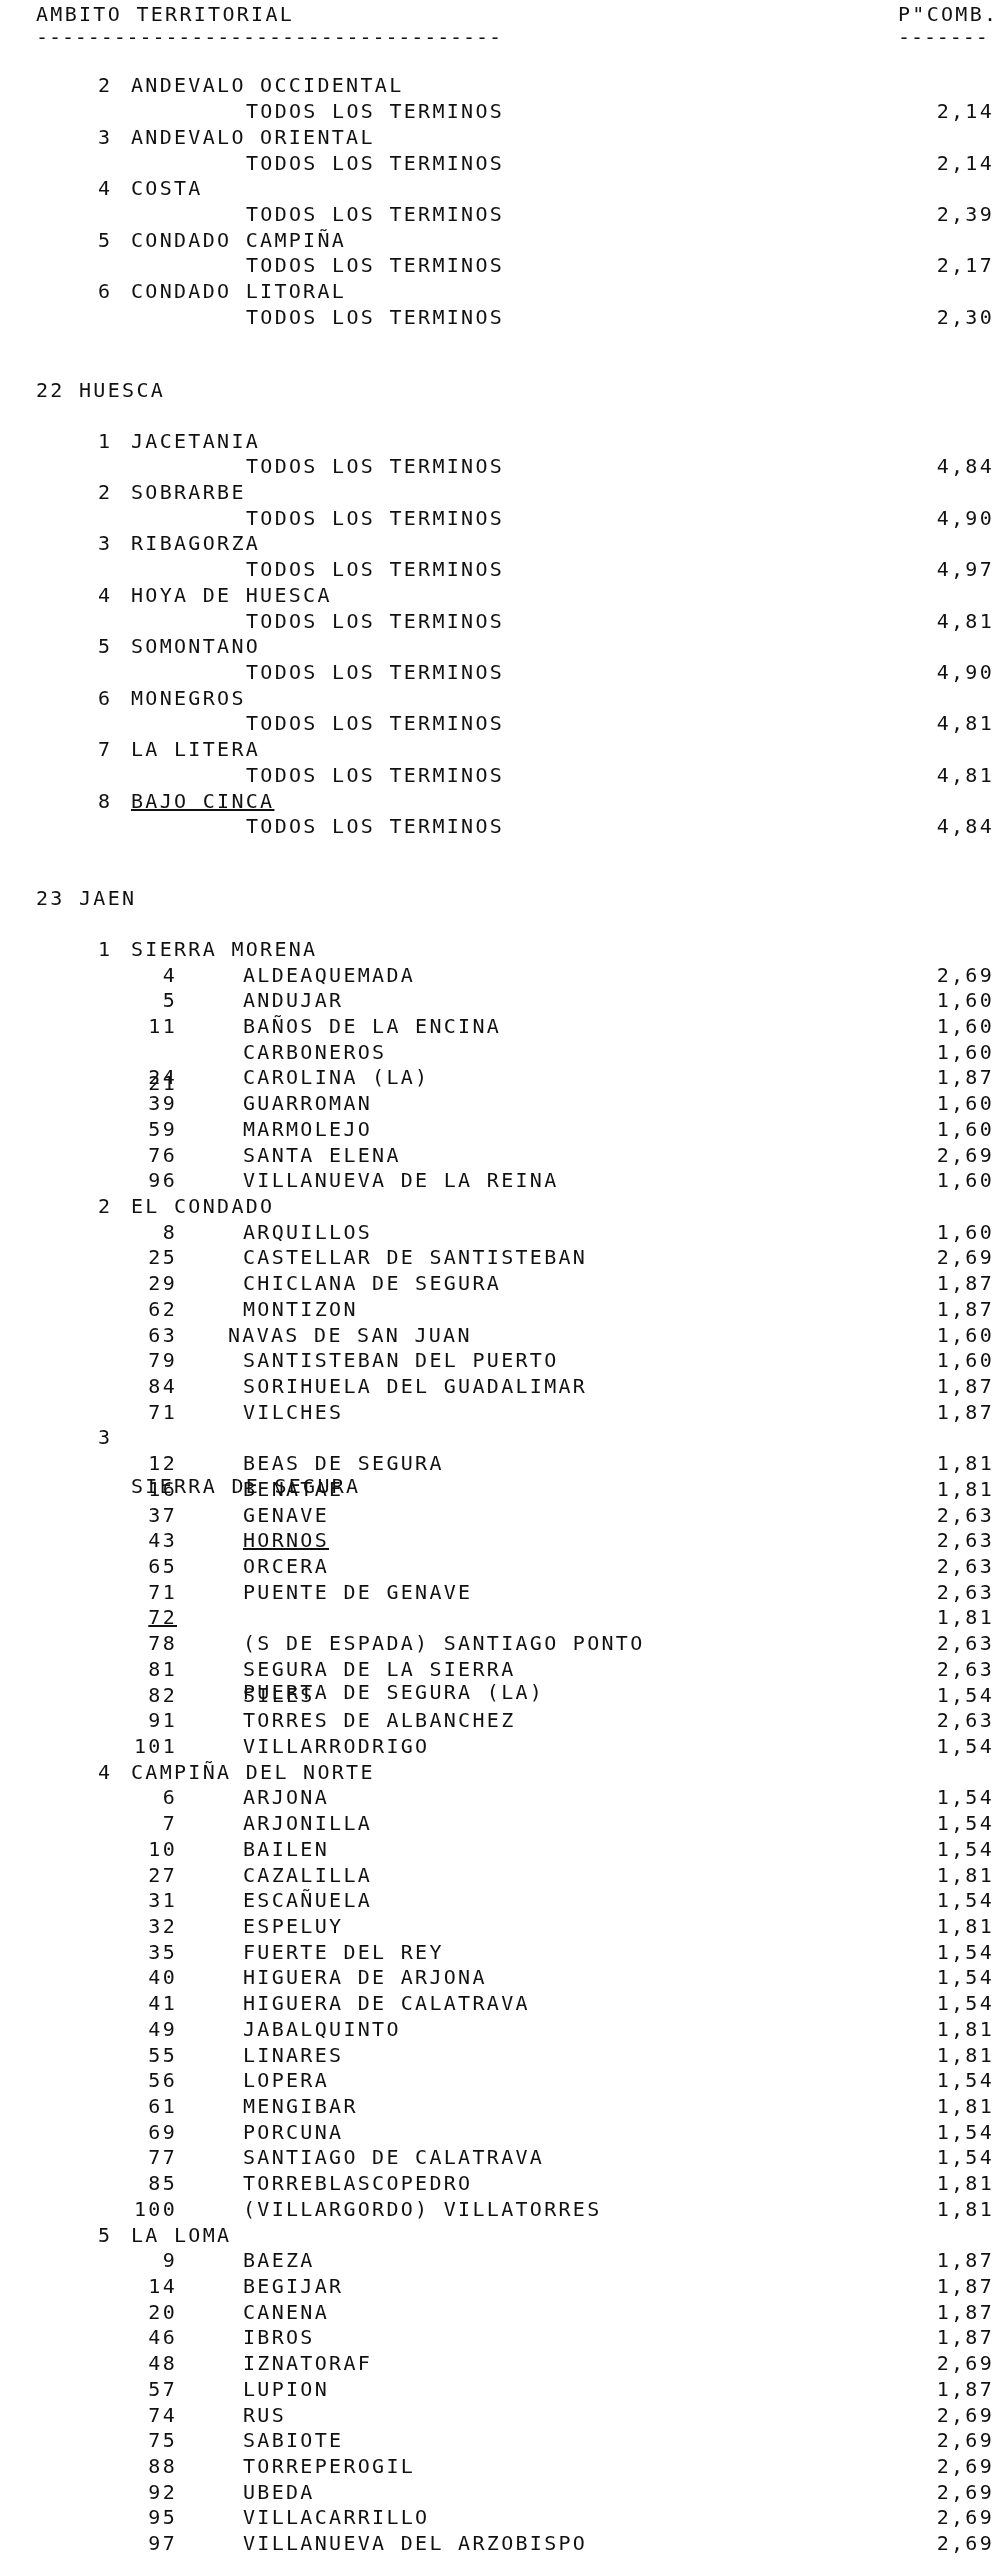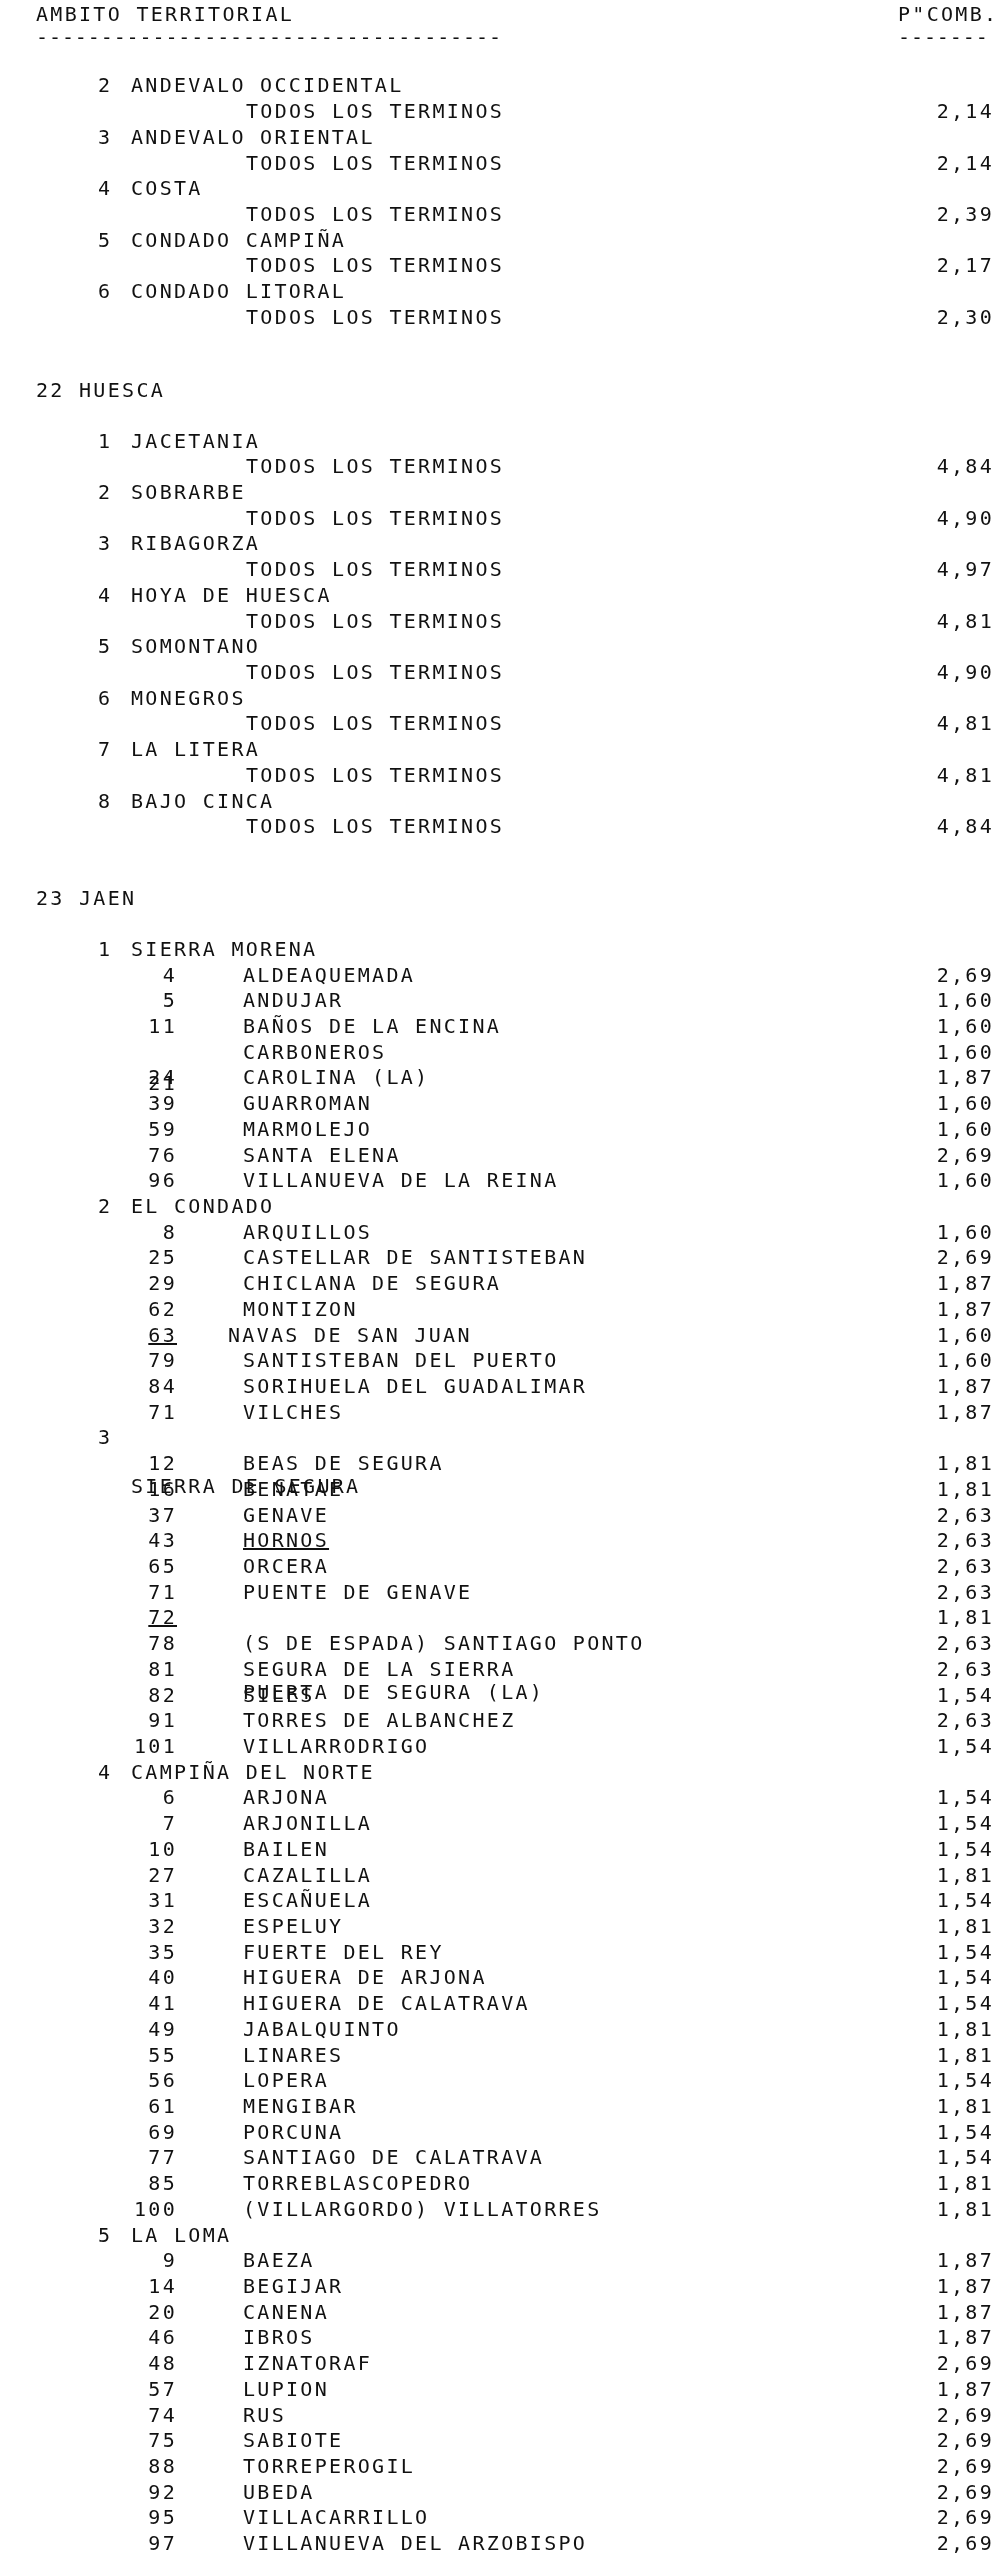--- a/index.html
+++ b/index.html
@@ -68,21 +68,21 @@
       <div class="abs val" style="left: 872px; top: 660px;">4,90</div>
       <div class="abs " style="left: 98px; top: 686px;">6</div>
       <div class="abs " style="left: 131px; top: 686px;">MONEGROS</div>
       <div class="abs " style="left: 246px; top: 711px;">TODOS LOS TERMINOS</div>
       <div class="abs val" style="left: 872px; top: 711px;">4,81</div>
       <div class="abs " style="left: 98px; top: 737px;">7</div>
       <div class="abs " style="left: 131px; top: 737px;">LA LITERA</div>
       <div class="abs " style="left: 246px; top: 763px;">TODOS LOS TERMINOS</div>
       <div class="abs val" style="left: 872px; top: 763px;">4,81</div>
       <div class="abs " style="left: 98px; top: 789px;">8</div>
-      <div class="abs " style="left: 131px; top: 789px;">BAJO CINCA</div>
+      <div class="abs " style="left: 131px; top: 789px; text-decoration: underline;">BAJO CINCA</div>
       <div class="abs " style="left: 246px; top: 814px;">TODOS LOS TERMINOS</div>
       <div class="abs val" style="left: 872px; top: 814px;">4,84</div>
       <div class="abs " style="left: 36px; top: 886px;">23 JAEN</div>
       <div class="abs " style="left: 98px; top: 937px;">1</div>
       <div class="abs " style="left: 131px; top: 937px;">SIERRA MORENA</div>
       <div class="abs muni-num" style="left: 98px; top: 963px;">4</div>
       <div class="abs " style="left: 243px; top: 963px;">ALDEAQUEMADA</div>
       <div class="abs val" style="left: 872px; top: 963px;">2,69</div>
       <div class="abs muni-num" style="left: 98px; top: 988px;">5</div>
       <div class="abs " style="left: 243px; top: 988px;">ANDUJAR</div>
@@ -115,21 +115,21 @@
       <div class="abs val" style="left: 872px; top: 1220px;">1,60</div>
       <div class="abs muni-num" style="left: 98px; top: 1245px;">25</div>
       <div class="abs " style="left: 243px; top: 1245px;">CASTELLAR DE SANTISTEBAN</div>
       <div class="abs val" style="left: 872px; top: 1245px;">2,69</div>
       <div class="abs muni-num" style="left: 98px; top: 1271px;">29</div>
       <div class="abs " style="left: 243px; top: 1271px;">CHICLANA DE SEGURA</div>
       <div class="abs val" style="left: 872px; top: 1271px;">1,87</div>
       <div class="abs muni-num" style="left: 98px; top: 1297px;">62</div>
       <div class="abs " style="left: 243px; top: 1297px;">MONTIZON</div>
       <div class="abs val" style="left: 872px; top: 1297px;">1,87</div>
-      <div class="abs muni-num" style="left: 98px; top: 1323px; text-decoration: underline;">63</div>
+      <div class="abs muni-num" style="left: 98px; top: 1323px;">63</div>
       <div class="abs " style="left: 228px; top: 1323px;">NAVAS DE SAN JUAN</div>
       <div class="abs val" style="left: 872px; top: 1323px;">1,60</div>
       <div class="abs muni-num" style="left: 98px; top: 1348px;">79</div>
       <div class="abs " style="left: 243px; top: 1348px;">SANTISTEBAN DEL PUERTO</div>
       <div class="abs val" style="left: 872px; top: 1348px;">1,60</div>
       <div class="abs muni-num" style="left: 98px; top: 1374px;">84</div>
       <div class="abs " style="left: 243px; top: 1374px;">SORIHUELA DEL GUADALIMAR</div>
       <div class="abs val" style="left: 872px; top: 1374px;">1,87</div>
       <div class="abs muni-num" style="left: 98px; top: 1400px;">71</div>
       <div class="abs " style="left: 243px; top: 1400px;">VILCHES</div>

